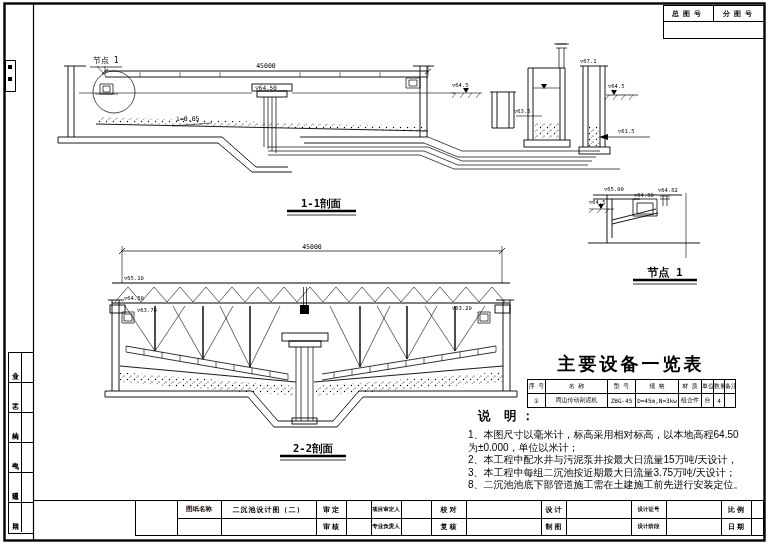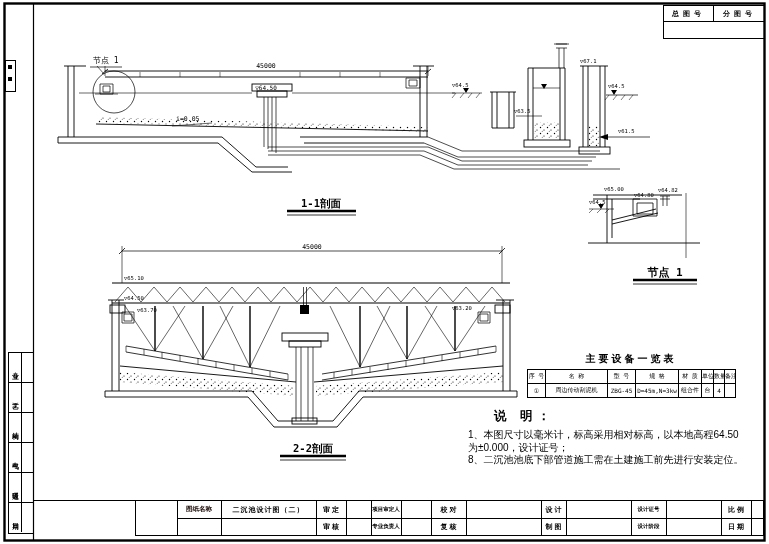--- a/index.html
+++ b/index.html
@@ -21,27 +21,27 @@
   .sidebar{left:8px;top:352px;width:24px;height:180px;border:1px solid #000;}
   .sidebar .row{position:relative;height:29px;border-bottom:1px solid #000;}
   .sidebar .row:last-child{border-bottom:none;}
   .sidebar .cell-l{position:absolute;left:0;top:0;width:12px;height:100%;border-right:1px solid #000;
                    display:flex;align-items:center;justify-content:center;}
   .sidebar .vt{writing-mode:vertical-rl;font-size:6.5px;font-weight:700;letter-spacing:1px;}
   .bindbox{left:5px;top:60px;width:9px;height:30px;border:1px solid #000;}
   .bindbox i{position:absolute;left:2px;width:4px;height:4px;background:#000;}
   
   .equip{left:527px;top:352px;width:208px;}
-  .equip .tt{font-size:10px;font-weight:700;letter-spacing:3px;text-align:center;margin-bottom:3px;}
+  .equip .tt{font-size:18px;font-weight:700;letter-spacing:3px;text-align:center;margin-bottom:3px;}
   table.eq{border-collapse:collapse;width:208px;table-layout:fixed;}
   table.eq td{border:1px solid #000;font-size:6px;text-align:center;padding:0;height:13px;
               overflow:hidden;white-space:nowrap;font-family:"DejaVu Sans Mono",monospace;}
   
   .notes{left:468px;top:408px;width:300px;}
-  .notes .nt{font-size:12.5px;font-weight:700;letter-spacing:5px;margin-left:26px;margin-bottom:4px;}
+  .notes .nt{font-size:12.5px;font-weight:700;letter-spacing:5px;margin-left:10px;margin-bottom:4px;}
   .notes .ln{font-size:10px;line-height:12.6px;white-space:nowrap;font-family:"Liberation Sans",sans-serif;}
   
   .tblock{left:135px;top:500px;width:629px;height:36px;border:1.6px solid #000;box-sizing:border-box;}
   .tblock .v{position:absolute;top:0;height:100%;width:0;border-left:1px solid #000;}
   .tblock .h{position:absolute;left:41px;right:0;top:17px;height:0;border-top:1px solid #000;}
   .tblock .cell{position:absolute;display:flex;align-items:center;justify-content:center;
                 font-weight:700;white-space:nowrap;overflow:hidden;}
   .tblock .dark{color:#1c0b06;font-weight:900;letter-spacing:0;}
 </style>
 </head>
@@ -305,21 +305,23 @@
         <td>4</td>
         <td></td>
       </tr>
     </tbody>
       </table>
   </div>
 
   <div class="ovl notes">
     <div class="nt">说  明：</div>
     <div class="ln">1、本图尺寸以毫米计，标高采用相对标高，以本地高程64.50</div>
-    <div class="ln">为±0.000，设计证号；</div>
+    <div class="ln">为±0.000，单位以米计；</div>
+    <div class="ln">2、本工程中配水井与污泥泵井按最大日流量15万吨/天设计，</div>
+    <div class="ln">3、本工程中每组二沉池按近期最大日流量3.75万吨/天设计；</div>
     <div class="ln">8、二沉池池底下部管道施工需在土建施工前先进行安装定位。</div>
   </div>
 
   <div class="ovl tblock">
     <div class="h"></div>
     <div class="v" style="left:41px"></div>
     <div class="v" style="left:85px"></div>
     <div class="v" style="left:180px"></div>
     <div class="v" style="left:210px"></div>
     <div class="v" style="left:235px"></div>

